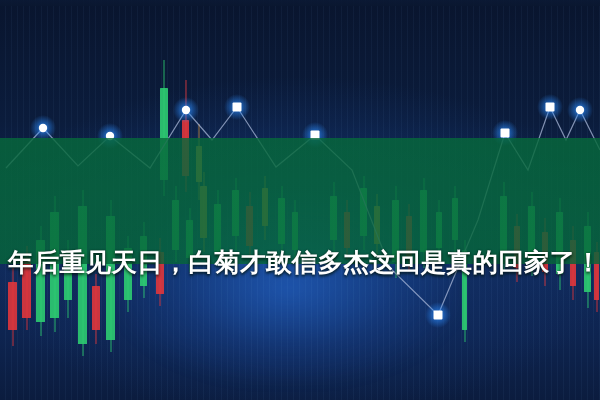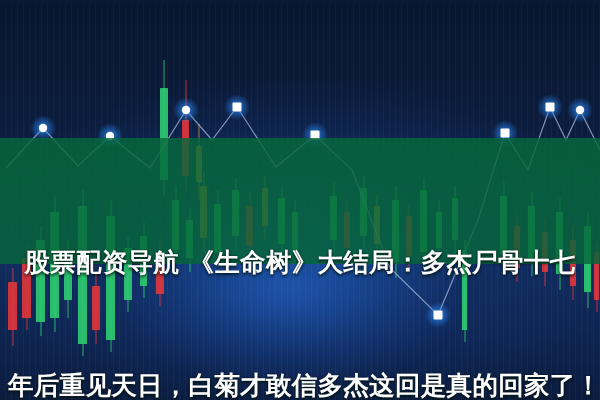--- a/index.html
+++ b/index.html
@@ -308,18 +308,17 @@
         <circle cx="580" cy="110" r="13" fill="url(#nodeGlow)"></circle>
         <circle cx="580" cy="110" r="4.2" fill="#ffffff"></circle>
       </g>
   </svg>
 
   <div class="band">
     <div class="band-inner"></div>
   </div>
 
   <div class="headline">
-    <span class="hl-line">股票配资导航 《生命树》大结局：多杰尸骨十七</span>
     <span class="hl-line">年后重见天日，白菊才敢信多杰这回是真的回家了！</span>
     
   </div>
 
 </div>
 
 </body></html>

